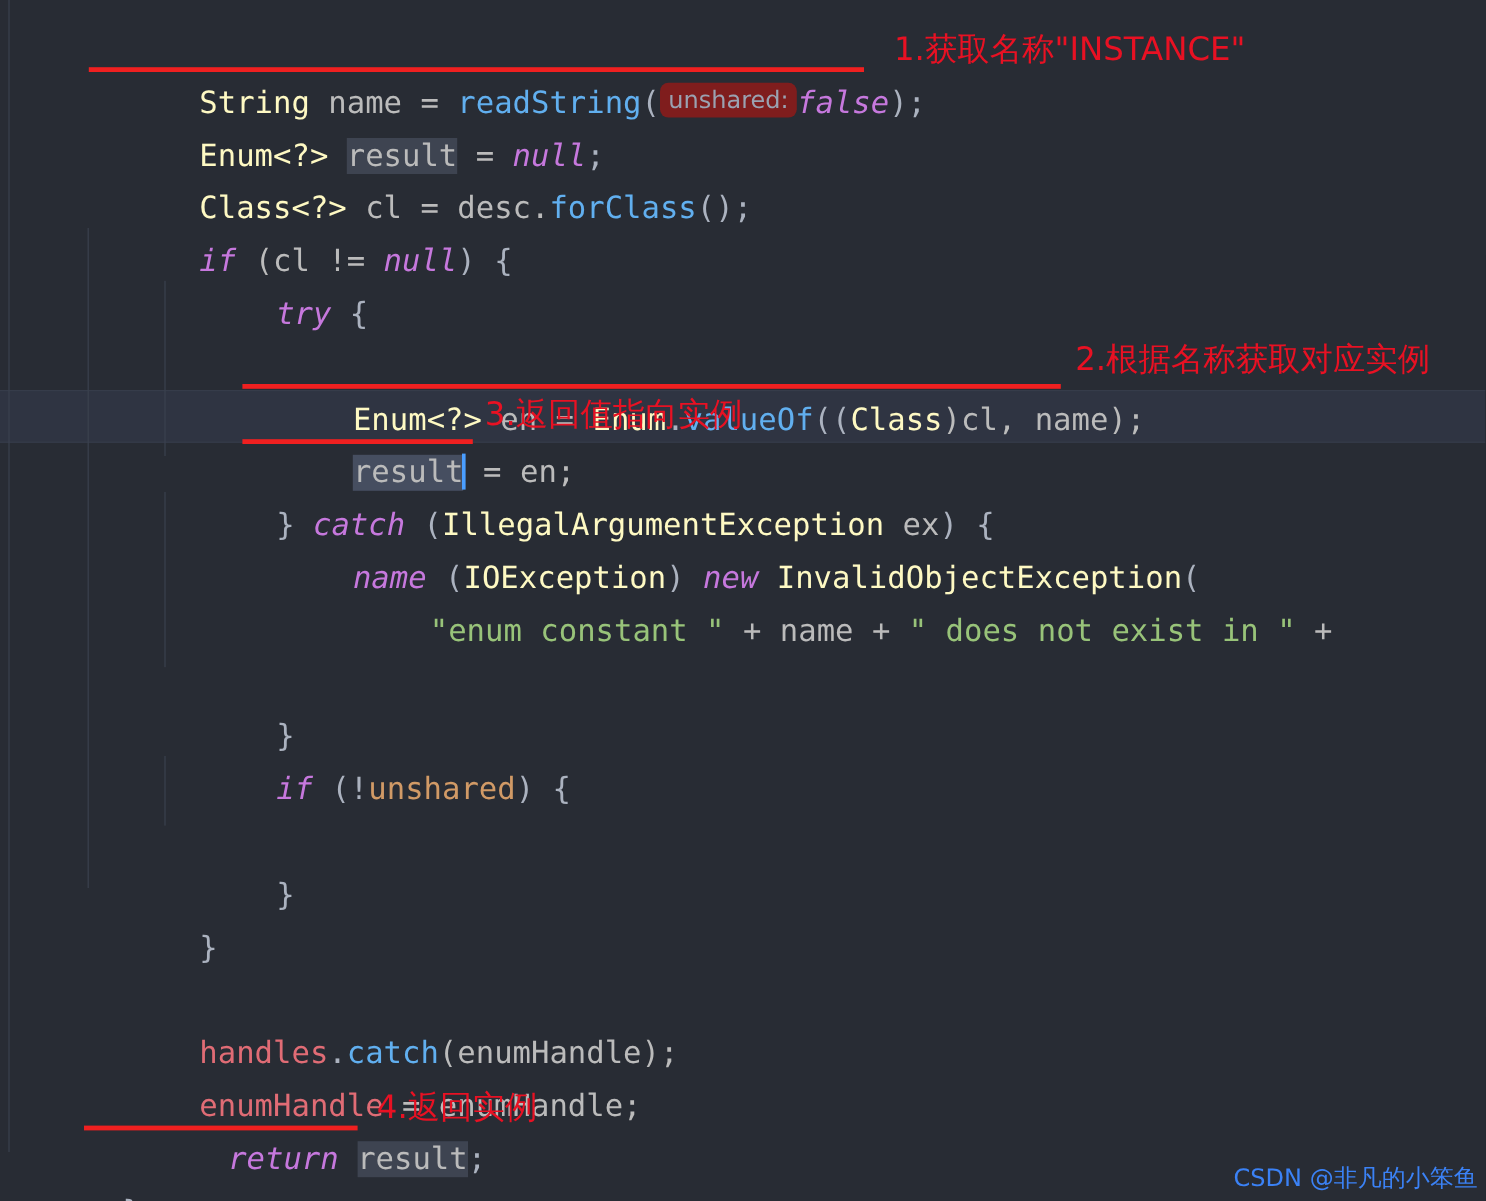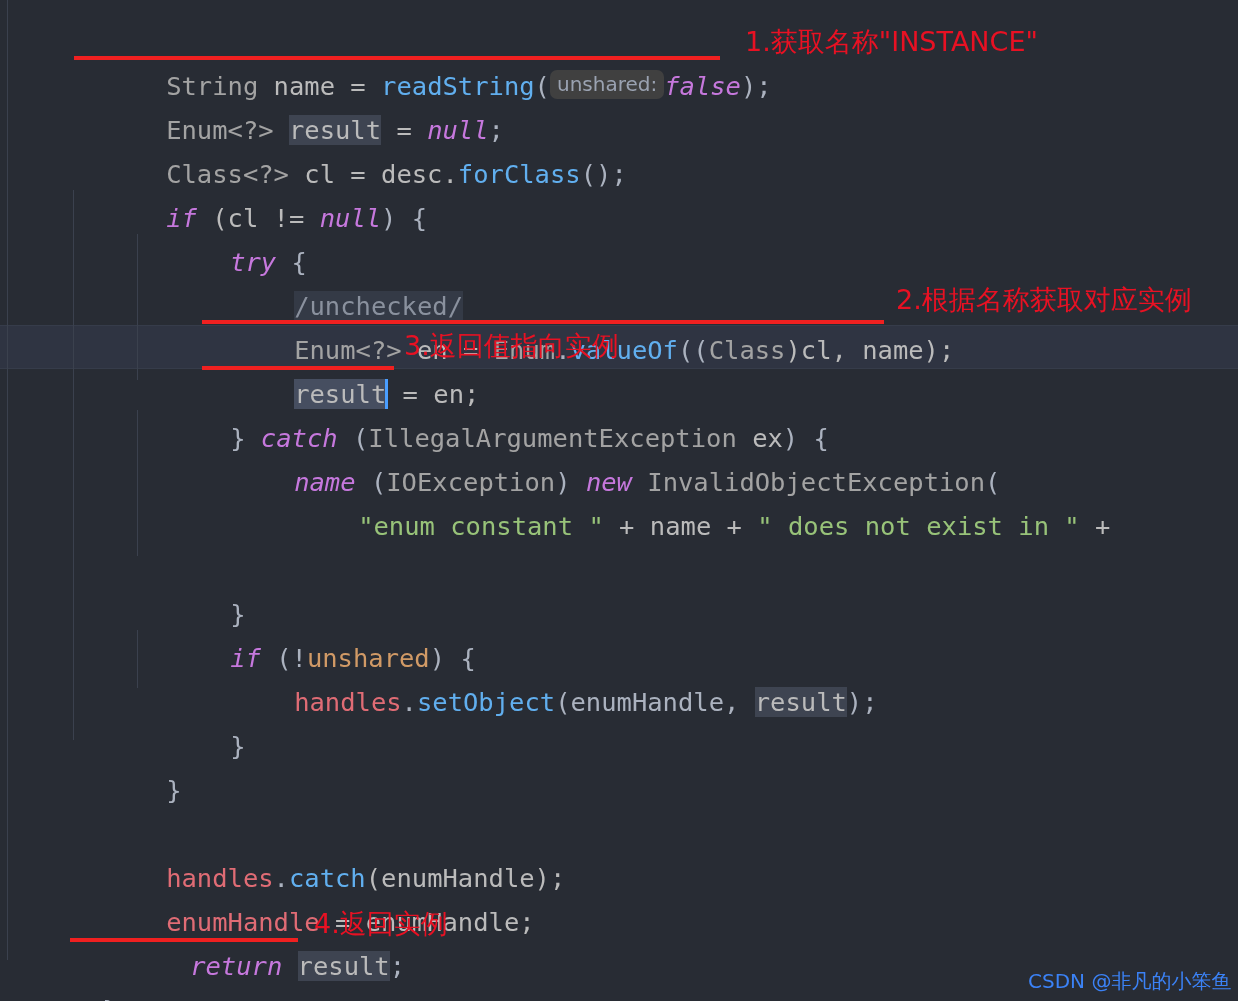--- a/index.html
+++ b/index.html
@@ -46,37 +46,37 @@
     height: 44px;
     line-height: 44px;
     white-space: pre;
     font-size: 25.5px;
     letter-spacing: 0px;
   }
   .line .ind {
     display: inline-block;
   }
   
-  .t-type     { color: #a3a3a3; }
+  .t-type     { color: #fef9c3; }
   .t-kw       { color: #c678dd; font-style: italic; }
   .t-method   { color: #61afef; }
   .t-plain    { color: #bbbbbb; }
   .t-punc     { color: #abb2bf; }
   .t-string   { color: #98c379; }
   .t-field    { color: #e06c75; }
   .t-param    { color: #d19a66; }
   .t-comment  { color: #8a919e; }
   .t-sel      { background: #3e4451; }
   .t-selhl    { background: #464e60; }
   .t-cmt-bg   { background: #343a46; }
 
   
   .hint-chip {
     display: inline-block;
-    background: #404040;
+    background: #7f1d1d;
     color: #9aa2b1;
     border-radius: 7px;
     padding: 1px 7px 2px 7px;
     font-family: "DejaVu Sans", "Liberation Sans", sans-serif;
     font-size: 20px;
     line-height: 26px;
     vertical-align: 4px;
     letter-spacing: 0px;
   }
   
@@ -140,23 +140,20 @@
     </div>
 
     <div class="line" style="top:152px;">
       <span class="ind" style="width:74px"></span><span class="t-kw">if</span><span class="t-plain"> (cl != </span><span class="t-kw">null</span><span class="t-punc">) {</span>
     </div>
 
     <div class="line" style="top:196px;">
       <span class="ind" style="width:138px"></span><span class="t-kw">try</span><span class="t-punc"> {</span>
     </div>
 
-    <div class="line" style="top:240px;">
-      <span class="ind" style="width:202px"></span><span class="t-comment t-cmt-bg">/unchecked/</span>
-    </div>
 
     <div class="line" style="top:284px;">
       <span class="ind" style="width:202px"></span><span class="t-type">Enum&lt;?&gt;</span><span class="t-plain"> en = </span><span class="t-type">Enum</span><span class="t-punc">.</span><span class="t-method">valueOf</span><span class="t-punc">((</span><span class="t-type">Class</span><span class="t-plain">)cl, name);</span>
     </div>
 
     <div class="line" style="top:328px;">
       <span class="ind" style="width:202px"></span><span class="t-plain t-selhl">result</span><span class="caret"></span><span class="t-plain"> = en;</span>
     </div>
 
     <div class="line" style="top:372px;">
@@ -173,23 +170,20 @@
 
 
     <div class="line" style="top:548px;">
       <span class="ind" style="width:138px"></span><span class="t-punc">}</span>
     </div>
 
     <div class="line" style="top:592px;">
       <span class="ind" style="width:138px"></span><span class="t-kw">if</span><span class="t-punc"> (!</span><span class="t-param">unshared</span><span class="t-punc">) {</span>
     </div>
 
-    <div class="line" style="top:636px;">
-      <span class="ind" style="width:202px"></span><span class="t-field">handles</span><span class="t-punc">.</span><span class="t-method">setObject</span><span class="t-punc">(enumHandle, </span><span class="t-plain t-sel">result</span><span class="t-punc">);</span>
-    </div>
 
     <div class="line" style="top:680px;">
       <span class="ind" style="width:138px"></span><span class="t-punc">}</span>
     </div>
 
     <div class="line" style="top:724px;">
       <span class="ind" style="width:74px"></span><span class="t-punc">}</span>
     </div>
 
     <div class="line" style="top:812px;">

